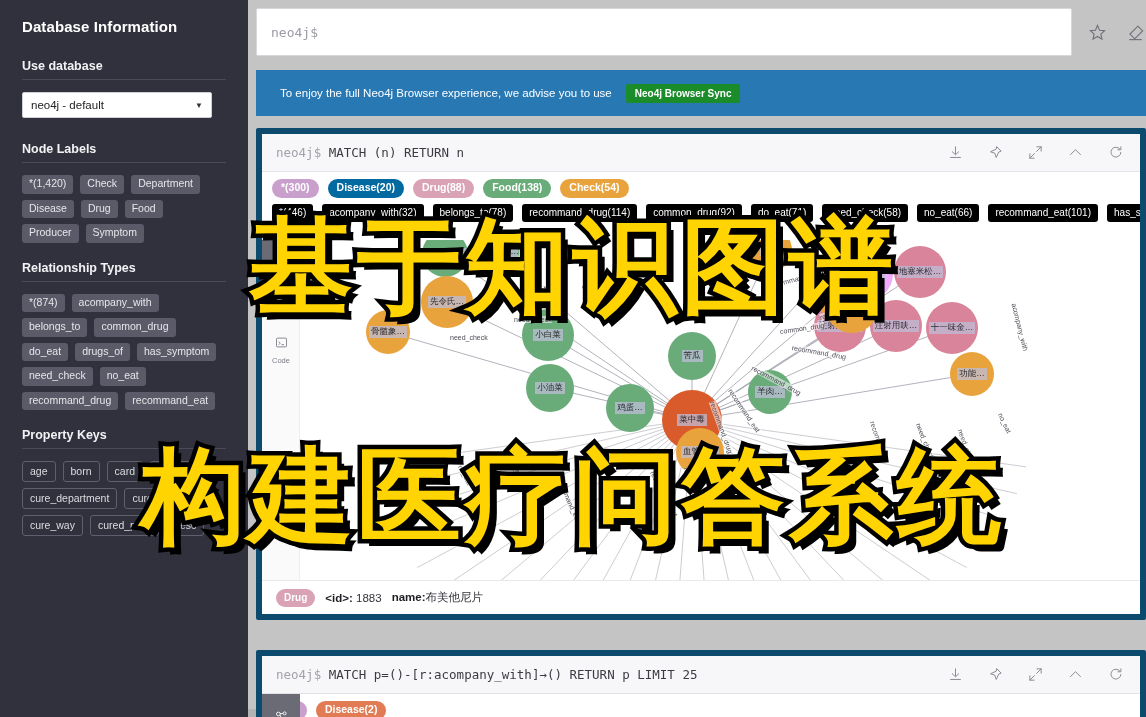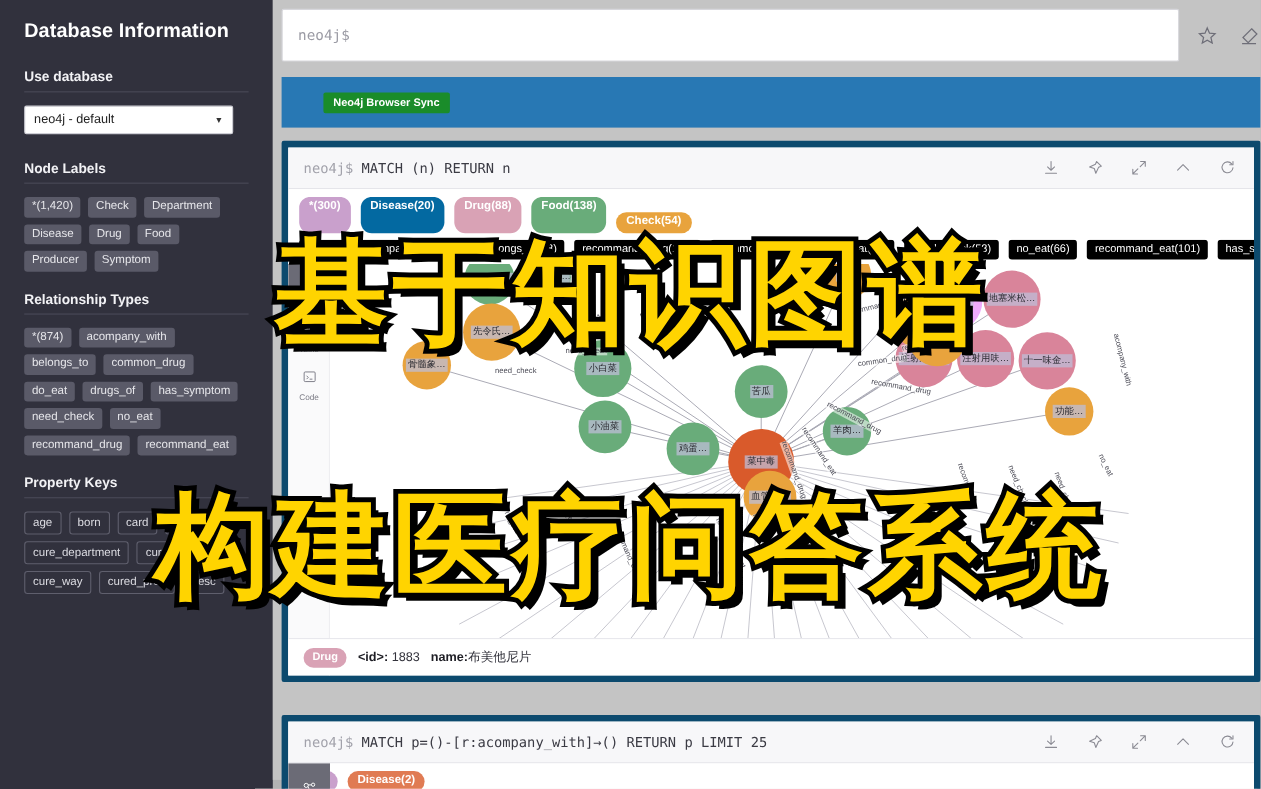--- a/index.html
+++ b/index.html
@@ -10,21 +10,21 @@
     background: #b3b3b3;
   }
   #root { position: relative; width: 1146px; height: 717px; overflow: hidden; }
 
   
   .sidebar {
     position: absolute; left: 0; top: 0; width: 248px; height: 717px;
     background: #31313d; color: #e9e9ec; padding: 18px 22px 0 22px;
     overflow: hidden;
   }
-  .sb-title { font-size: 18px; font-weight: bold; letter-spacing: .1px; margin-bottom: 24px; color:#fff;}
+  .sb-title { font-size: 15px; font-weight: bold; letter-spacing: .1px; margin-bottom: 24px; color:#fff;}
   .sb-sect { font-size: 12.5px; font-weight: bold; color: #f2f2f5; margin-bottom: 6px; }
   .sb-rule { height: 1px; background: #4a4a58; margin-bottom: 12px; }
   .sb-gap { height: 18px; }
   .db-select {
     width: 190px; height: 26px; background: #fff; color: #222;
     border: 1px solid #cfcfd6; border-radius: 2px;
     font-size: 11.5px; padding: 0 8px; display: flex; align-items: center;
     justify-content: space-between; margin-bottom: 6px;
   }
   .db-select .caret { font-size: 8px; color: #333; }
@@ -217,20 +217,21 @@
         <span class="ico">
           <svg width="19" height="19" viewBox="0 0 24 24" fill="none" stroke="#6e6e78" stroke-width="1.4">
               <path d="M15 4 L21 10 L11 20 L5 14 Z"></path>
               <path d="M4 21 H20"></path>
             </svg>
         </span>
       </div>
     </div>
 
     <div class="banner">
+      <span>To enjoy the full Neo4j Browser experience, we advise you to use</span>
       <span class="banner-btn">Neo4j Browser Sync</span>
     </div>
 
     <div class="card" style="left:8px; top:128px; width:890px; height:492px;">
       <div class="card-head">
         <div class="q">
           <span class="pfx">neo4j$</span>
           <span>MATCH (n) RETURN n</span>
         </div>
         <div class="card-icons" id="card1-icons">
@@ -262,21 +263,21 @@
             </span>
           </div>
       </div>
 
       <div class="legend">
         <div class="legend-row" id="c1-node-legend">
             <span class="lchip" style="background: rgb(201, 160, 204);">*(300)</span>
             <span class="lchip" style="background: #0369a1; text-align: right;">Disease(20)</span>
             <span class="lchip" style="background: rgb(217, 162, 181);">Drug(88)</span>
             <span class="lchip" style="background: rgb(105, 172, 122);">Food(138)</span>
-            <span class="lchip" style="background: rgb(232, 163, 61); margin-top: 14px;">Check(54)</span>
+            <span class="lchip" style="background: rgb(232, 163, 61);">Check(54)</span>
           </div>
         <div class="legend-row" id="c1-rel-legend">
             <span class="rchip">*(446)</span>
             <span class="rchip">acompany_with(32)</span>
             <span class="rchip">belongs_to(78)</span>
             <span class="rchip">recommand_drug(114)</span>
             <span class="rchip">common_drug(92)</span>
             <span class="rchip">do_eat(71)</span>
             <span class="rchip">need_check(58)</span>
             <span class="rchip">no_eat(66)</span>

